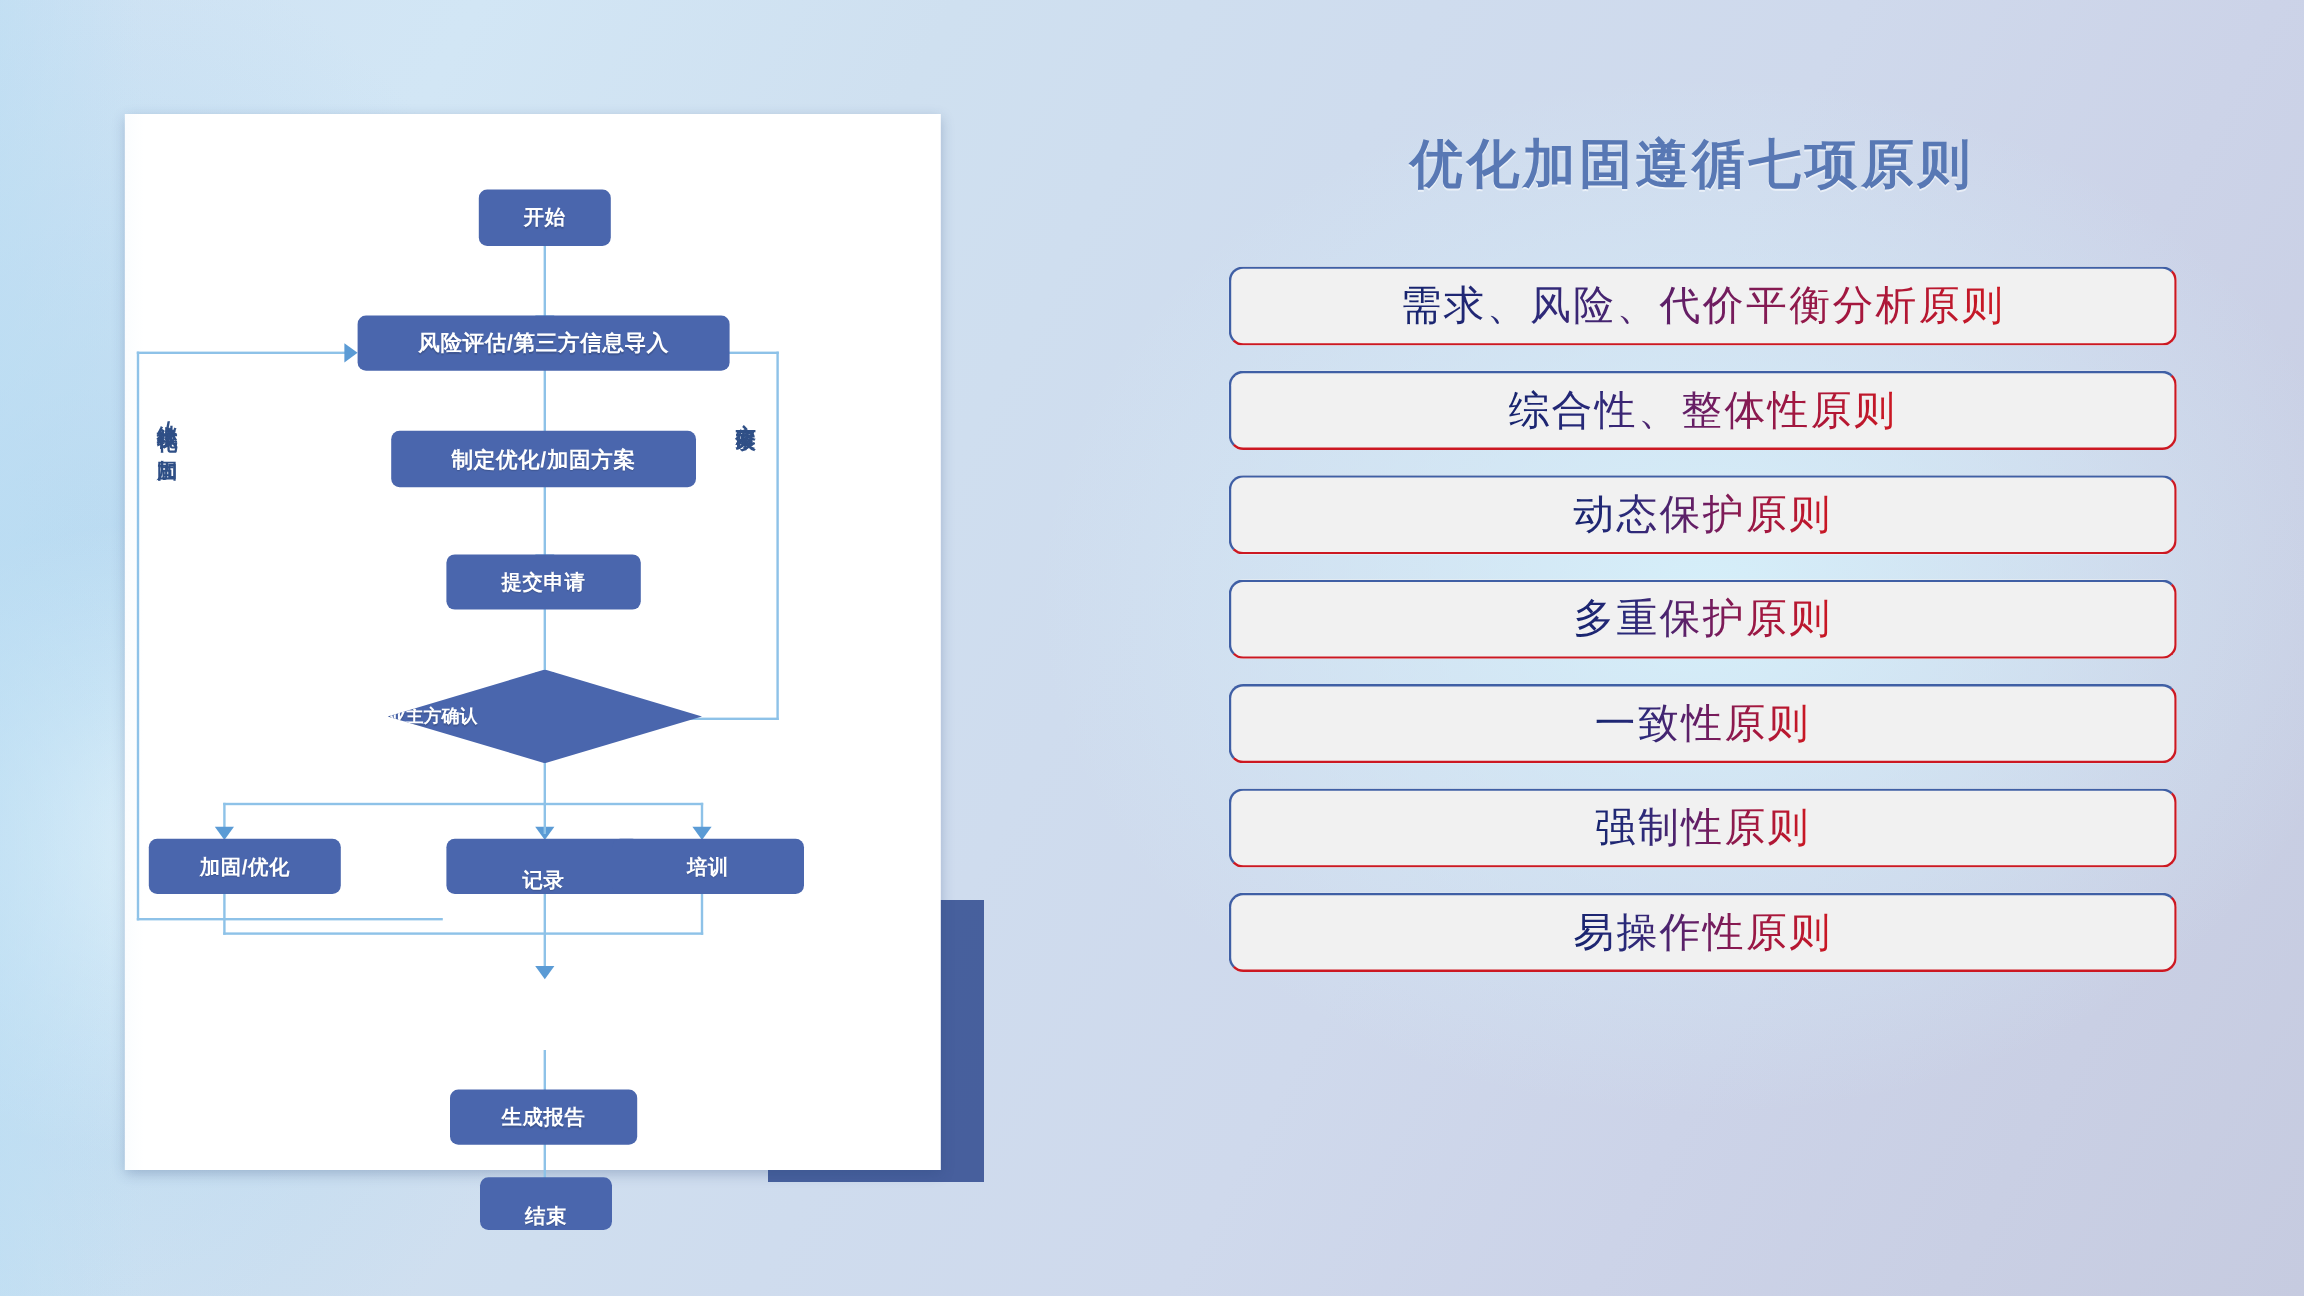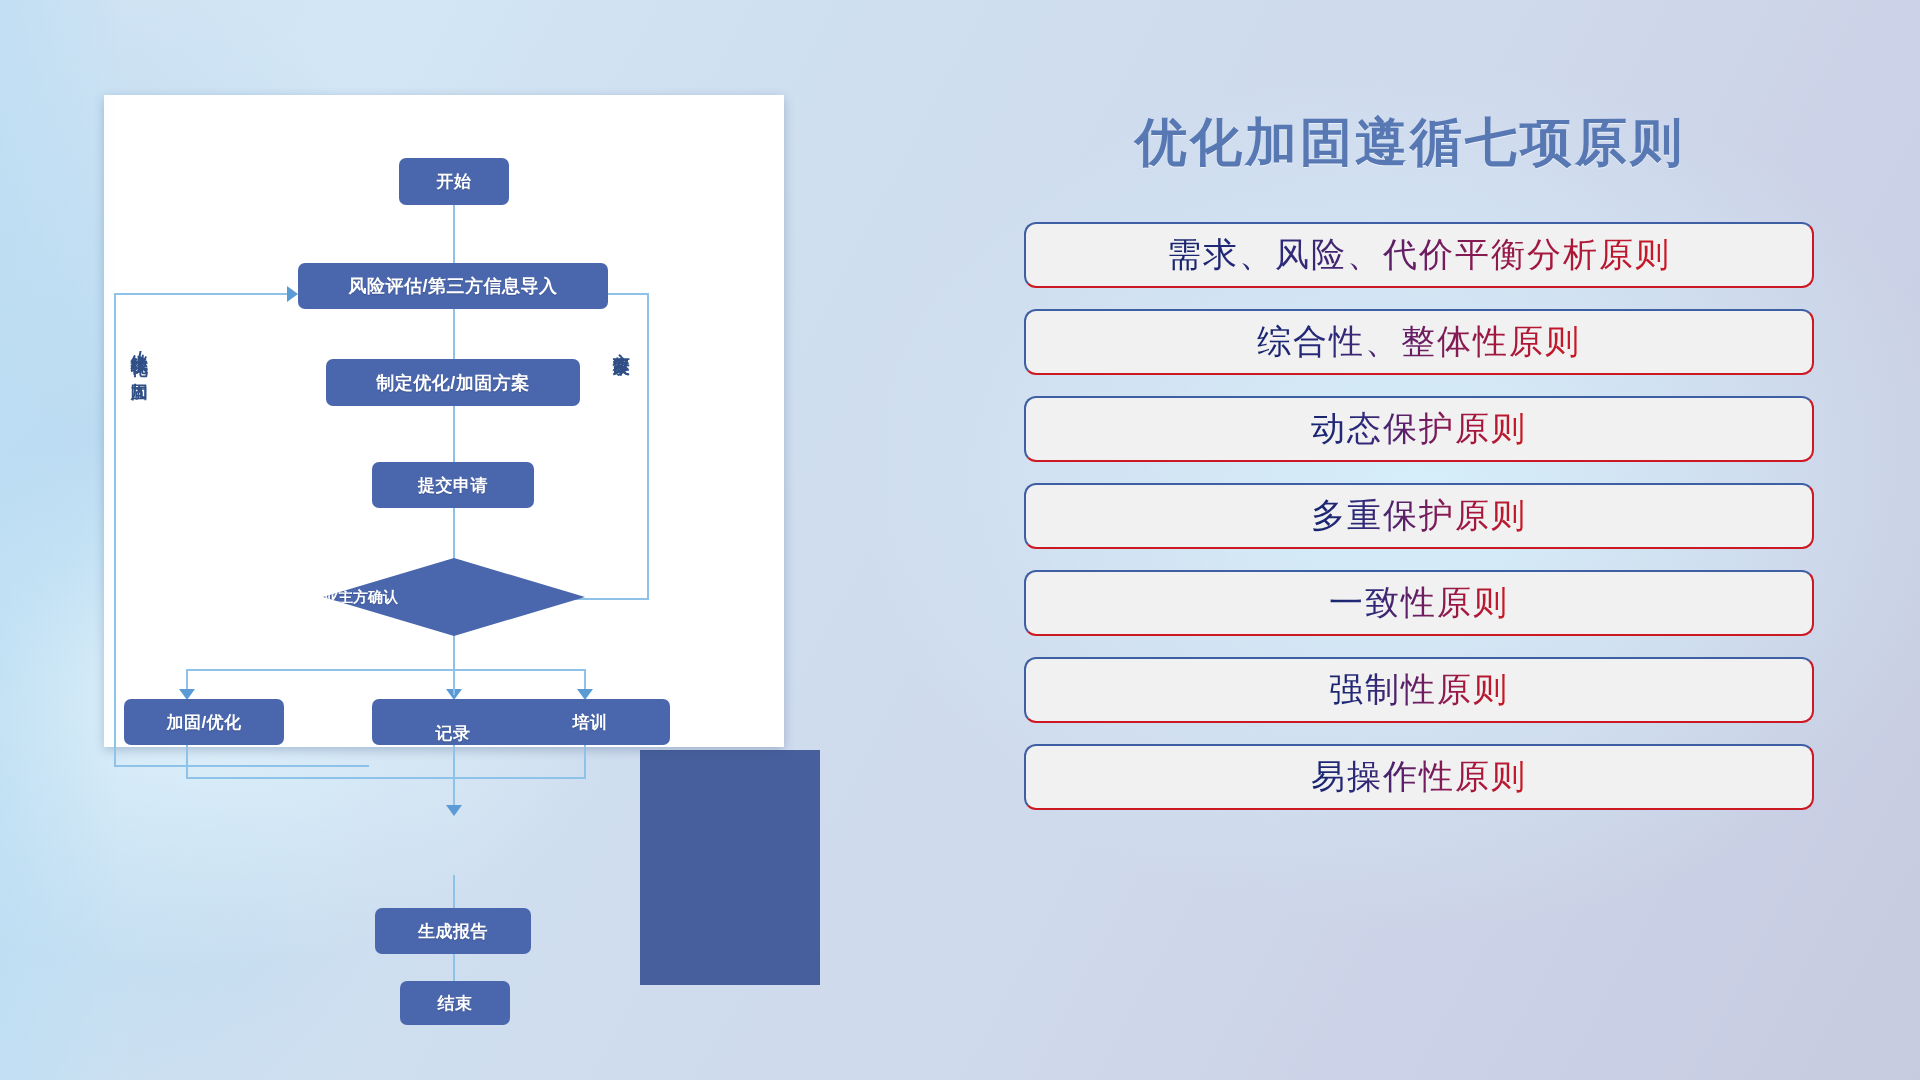--- a/index.html
+++ b/index.html
@@ -51,21 +51,21 @@
     position:absolute;
     left:640px; top:750px;
     width:180px; height:235px;
     background:#3c5596;
     opacity:.92;
   }
 
   #flow-card{
     position:absolute;
     left:104px; top:95px;
-    width:680px; height:652px;
+    width:680px; height:880px;
     background:#ffffff;
     box-shadow: 0 3px 10px rgba(40,70,120,.28);
   }
 
   
   .node{
     position:absolute;
     background:#4a66ad;
     color:#fff;
     border-radius:7px;
@@ -110,21 +110,21 @@
     line-height:1.05;
     white-space:nowrap;
   }
 
   
   #right-panel{ position:absolute; left:1000px; top:0; width:920px; height:1080px; }
 
   #panel-title{
     position:absolute; left:0; top:108px; width:820px;
     text-align:center;
-    font-size:52px; font-weight:bold;
+    font-size:44px; font-weight:bold;
     color:#5878b4;
     letter-spacing:3px;
     text-shadow:0 1px 0 rgba(255,255,255,.55);
   }
 
   #pill-list{ position:absolute; left:24px; top:222px; width:790px; }
 
   .pill{
     position:relative;
     height:66px;
@@ -247,21 +247,21 @@
 
       <div class="node small" style="left:406px; top:604px; width:160px; height:46px;">
         <span>培训</span>
       </div>
 
 
       <div class="node small" style="left:271px; top:813px; width:156px; height:46px;">
         <span>生成报告</span>
       </div>
 
-      <div class="node small" style="left:296px; top:886px; width:110px; height:44px;">
+      <div class="node small" style="left:296px; top:886px; width:110px; height:44px;align-items:flex-end;">
         <span>结束</span>
       </div>
 
       <div class="vlabel" style="left:26px; top:245px;">继续优化/加固</div>
 
       <div class="vlabel" style="left:508px; top:245px;">方案修改</div>
 
     </div>
   </div>
 

